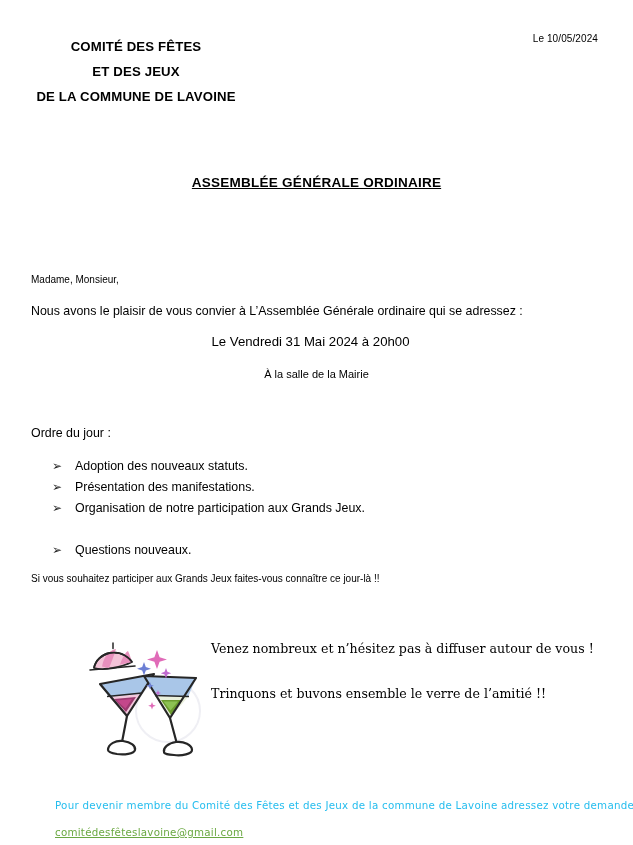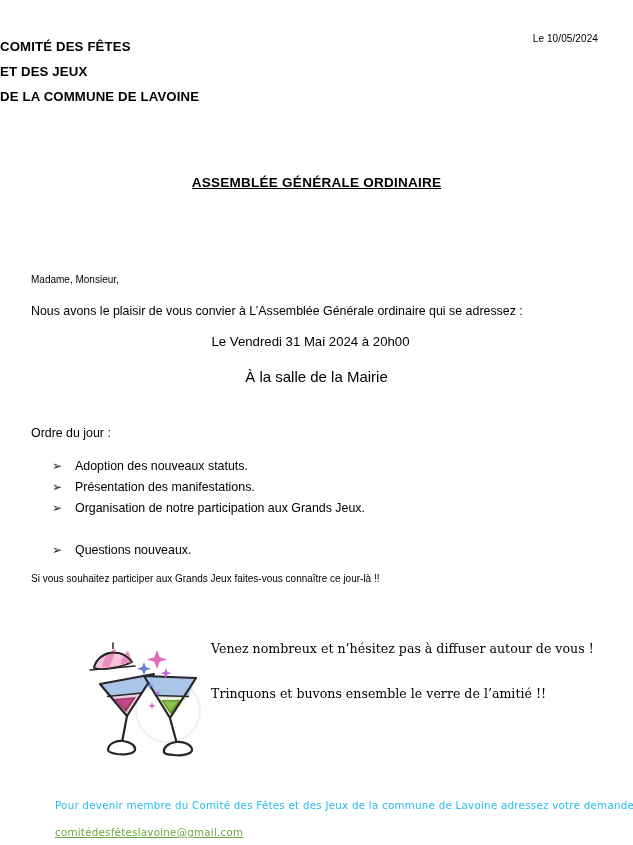--- a/index.html
+++ b/index.html
@@ -21,20 +21,21 @@
     inset: 0;
     background: #ffffff;
   }
 
   
   .letterhead {
     position: absolute;
     left: 0px;
     top: 34px;
     width: 272px;
+    text-align: center;
     font-weight: bold;
     font-size: 13.2px;
     letter-spacing: 0.15px;
     line-height: 25px;
   }
   .letterhead div { white-space: nowrap; }
 
   .doc-date {
     position: absolute;
     right: 35px;
@@ -78,21 +79,21 @@
     text-align: center;
     font-weight: normal;
     font-size: 13.2px;
   }
   .meeting-where {
     position: absolute;
     left: 0;
     right: 0;
     top: 368px;
     text-align: center;
-    font-size: 15px;
+    font-size: 11px;
   }
 
   .agenda-heading {
     position: absolute;
     left: 31px;
     top: 426px;
     font-size: 12.4px;
   }
   .agenda-list {
     position: absolute;

